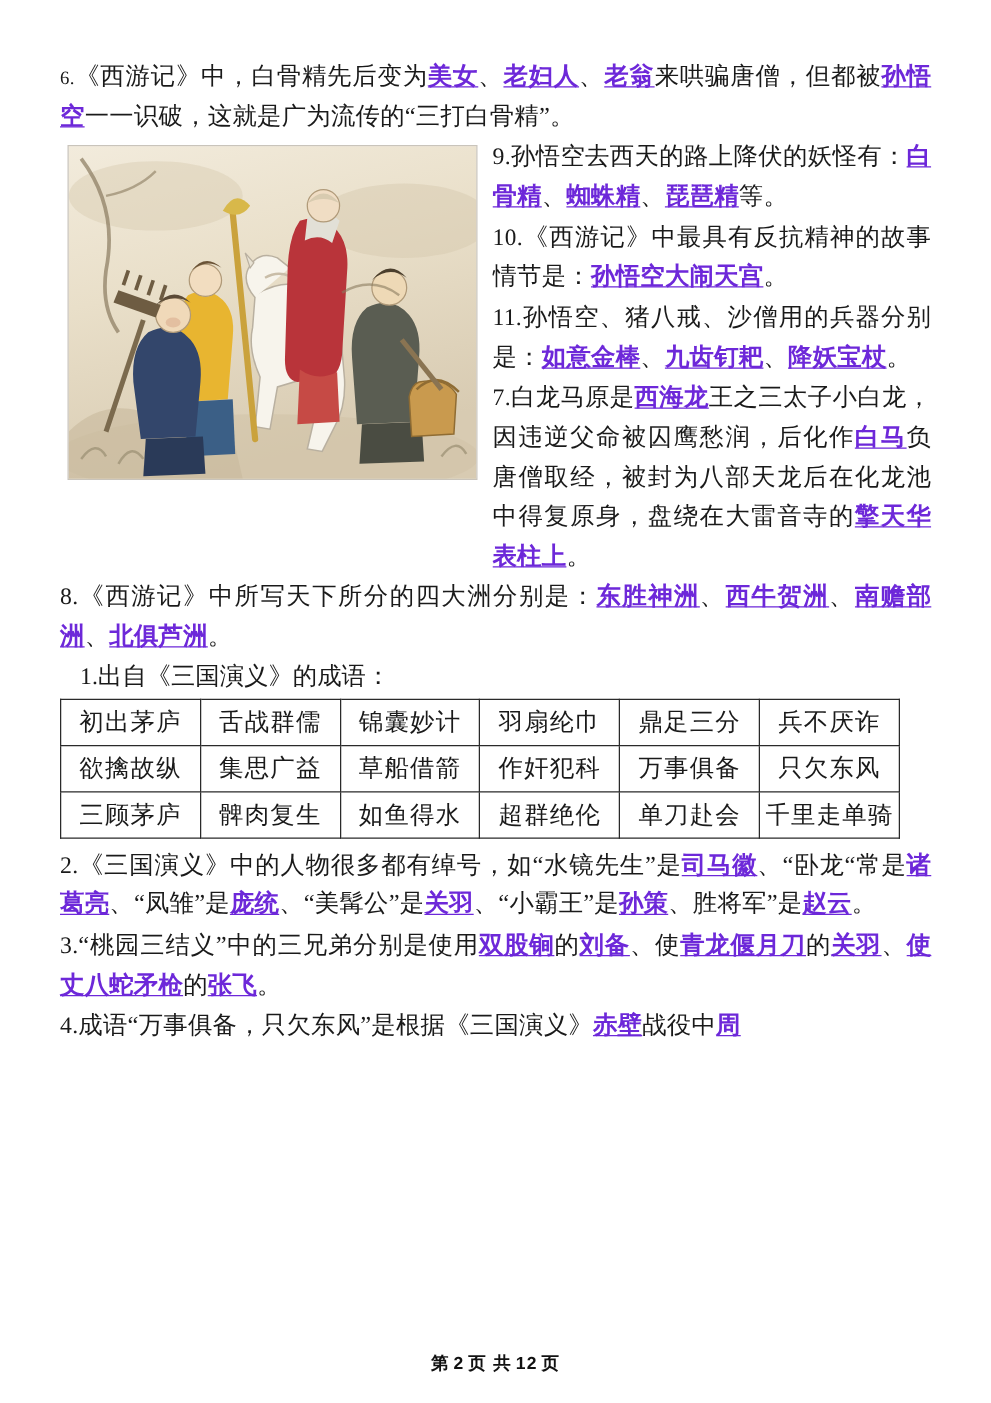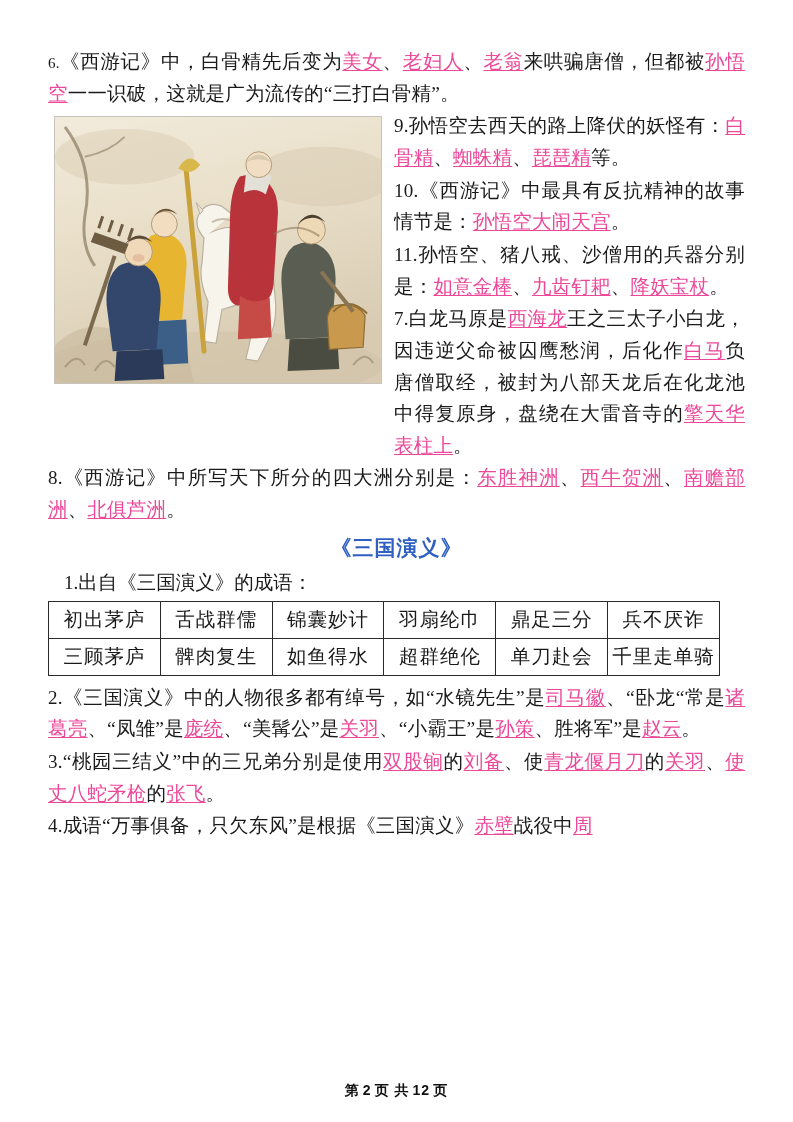--- a/index.html
+++ b/index.html
@@ -23,21 +23,22 @@
     padding: 46px 48px 30px 48px;
   }
   .para {
     font-size: 19.5px;
     line-height: 1.62;
     text-align: justify;
     margin: 0 0 1px 0;
     letter-spacing: 0.2px;
   }
   .red {
-    color: #ec4899;
+    color: #6d28d9;
+    font-weight: bold;
   }
   .u {
     text-decoration: underline;
     text-underline-offset: 2px;
   }
   .num {
     font-size: 15px;
     vertical-align: baseline;
   }
   .numn {
@@ -196,37 +197,44 @@
       <p class="para">
         <span class="numn">7.</span><span>白龙马原是</span><span class="red u">西海龙</span><span>王之三太子小白龙，因违逆父命被囚鹰愁润，后化作</span><span class="red u">白马</span><span>负唐僧取经，被封为八部天龙后在化龙池中得复原身，盘绕在大雷音寺的</span><span class="red u">擎天华表柱上</span><span>。</span>
       </p>
     </div>
   </div>
 
   <p class="para">
     <span class="numn">8.</span><span>《西游记》中所写天下所分的四大洲分别是：</span><span class="red u">东胜神洲</span><span>、</span><span class="red u">西牛贺洲</span><span>、</span><span class="red u">南赡部洲</span><span>、</span><span class="red u">北俱芦洲</span><span>。</span>
   </p>
 
-  <h2 class="section-title">《三国演义》</h2>
 
   <p class="lead">
     <span class="numn">1.</span><span>出自《三国演义》的成语：</span>
   </p>
 
   <table class="idioms">
     <tbody>
       <tr>
         <td>初出茅庐</td>
         <td>舌战群儒</td>
         <td>锦囊妙计</td>
         <td>羽扇纶巾</td>
         <td>鼎足三分</td>
         <td>兵不厌诈</td>
       </tr>
       <tr>
+        <td>欲擒故纵</td>
+        <td>集思广益</td>
+        <td>草船借箭</td>
+        <td>作奸犯科</td>
+        <td>万事俱备</td>
+        <td>只欠东风</td>
+      </tr>
+      <tr>
         <td>三顾茅庐</td>
         <td>髀肉复生</td>
         <td>如鱼得水</td>
         <td>超群绝伦</td>
         <td>单刀赴会</td>
         <td>千里走单骑</td>
       </tr>
     </tbody>
   </table>
 

